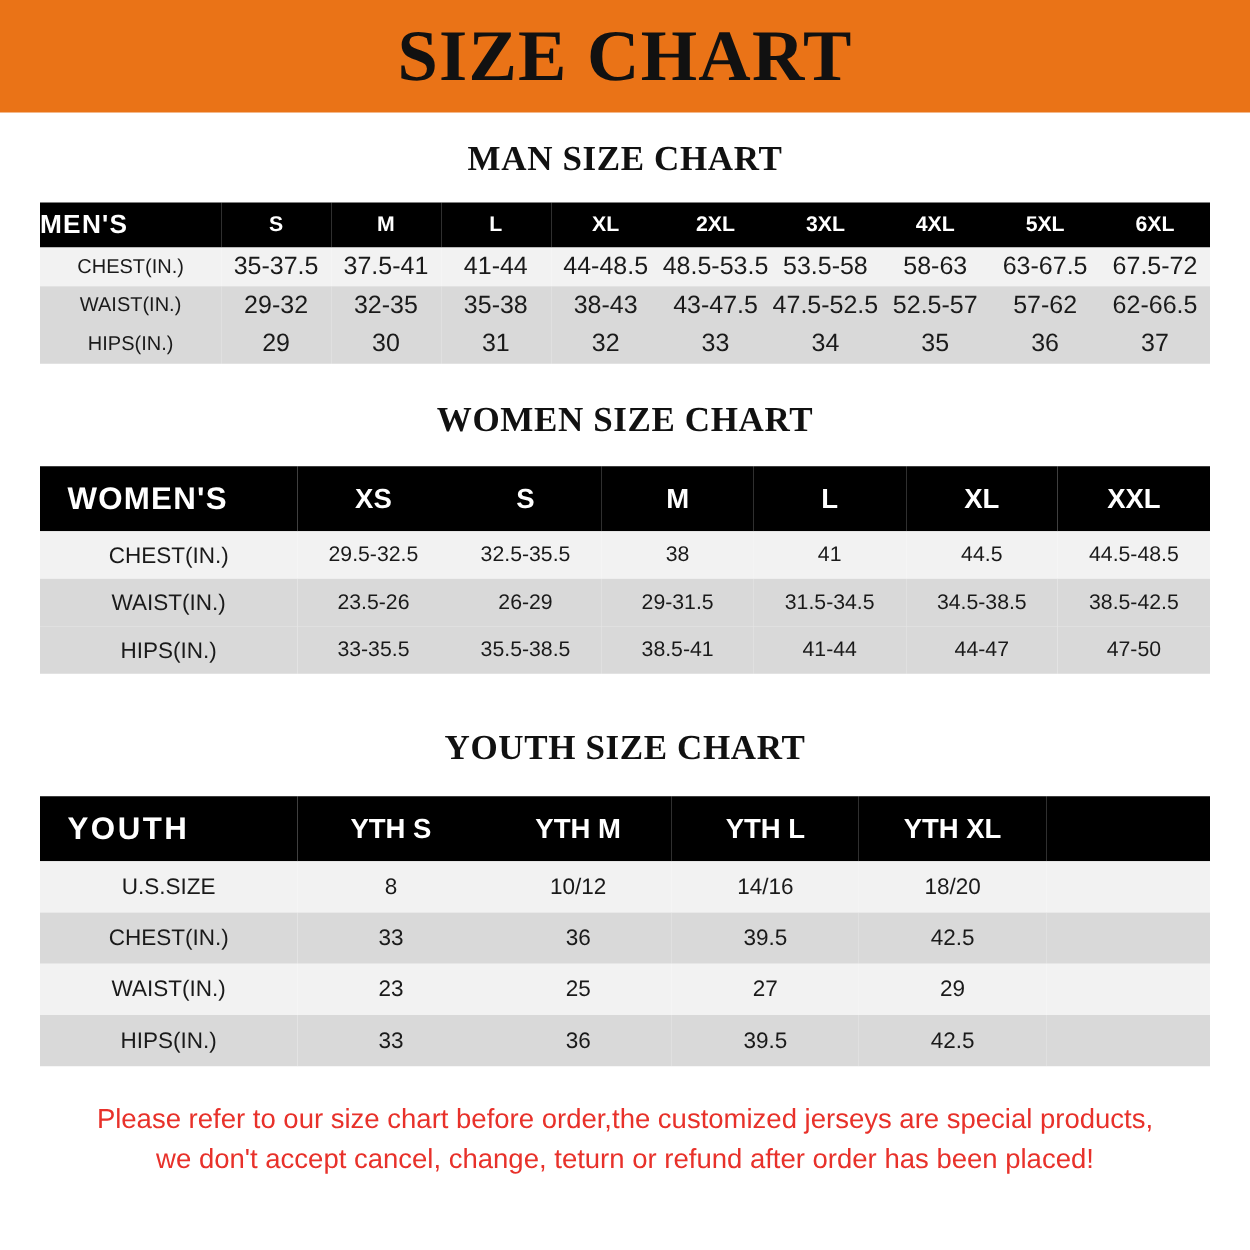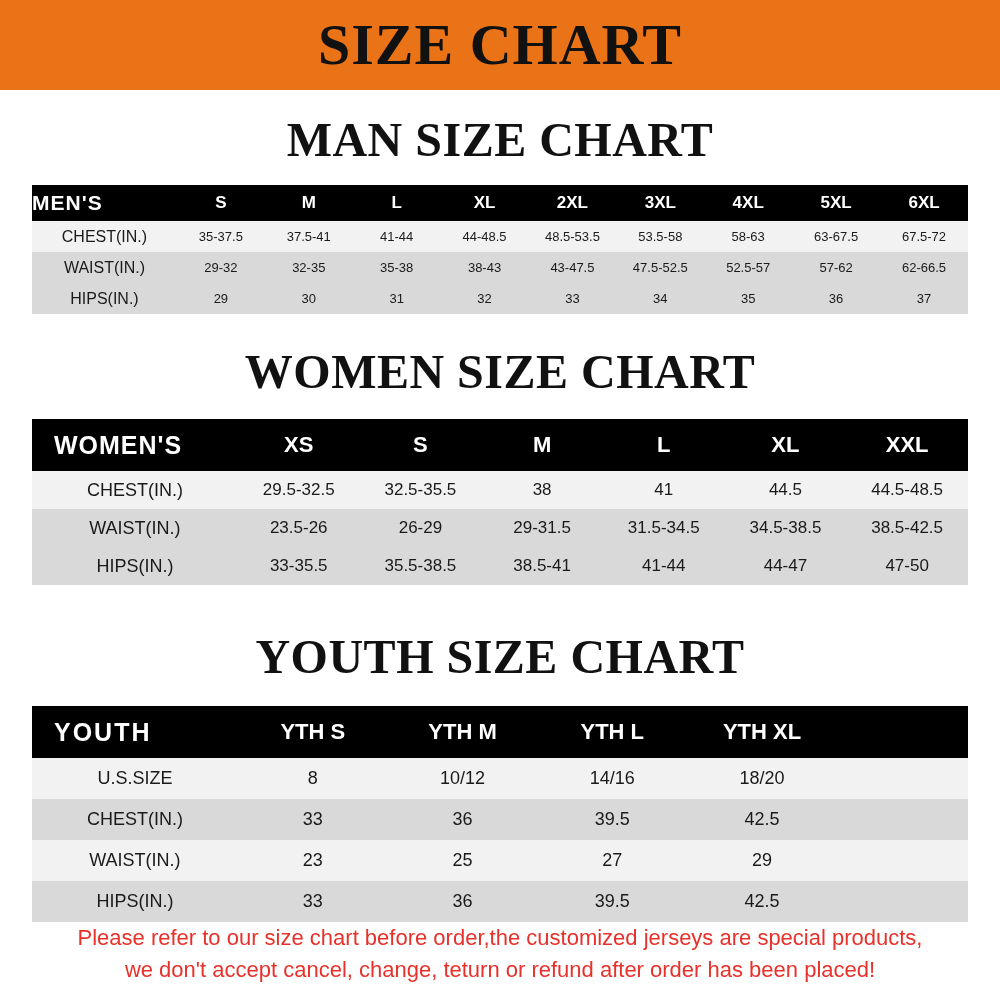--- a/index.html
+++ b/index.html
@@ -42,21 +42,21 @@
 
   
   .section {
     padding: 0 32px;
     box-sizing: border-box;
   }
   .section-title {
     text-align: center;
     font-family: "Liberation Serif", serif;
     font-weight: bold;
-    font-size: 48px;
+    font-size: 28px;
     color: #111111;
     letter-spacing: 0.5px;
   }
   .t-man { margin: 22px 0 18px 0; }
   .t-women { margin: 30px 0 20px 0; }
   .t-youth { margin: 44px 0 22px 0; }
 
   table {
     border-collapse: collapse;
     width: 100%;
@@ -92,37 +92,38 @@
     vertical-align: middle;
   }
   .body-row td.firstcol {
     text-align: center;
     color: #1a1a1a;
   }
 
   
   .men-table .hdr-row td { height: 36px; font-size: 17px; }
   .men-table .hdr-row td.firstcol { font-size: 21px; }
-  .men-table .body-row td { height: 31px; font-size: 13px; }
+  .men-table .body-row td { height: 31px; font-size: 20px; }
   .men-table .body-row td.firstcol { font-size: 16px; }
 
   
   .women-table .hdr-row td { height: 52px; font-size: 22px; }
   .women-table .hdr-row td.firstcol { font-size: 25px; padding-left: 22px; }
   .women-table .body-row td { height: 38px; font-size: 17px; }
   .women-table .body-row td.firstcol { font-size: 18px; }
 
   
   .youth-table .hdr-row td { height: 52px; font-size: 22px; }
   .youth-table .hdr-row td.firstcol { font-size: 25px; padding-left: 22px; letter-spacing: 2px; margin-top: 43px; }
   .youth-table .body-row td { height: 41px; font-size: 18px; }
   .youth-table .body-row td.firstcol { font-size: 18px; }
 
   
   .note {
+    margin-top: 26px;
     padding: 0 26px;
     color: #e8312a;
     font-size: 22px;
     line-height: 1.45;
     text-align: center;
     font-family: "Liberation Sans", sans-serif;
   }
   .note div { white-space: nowrap; }
 </style>
 </head>

